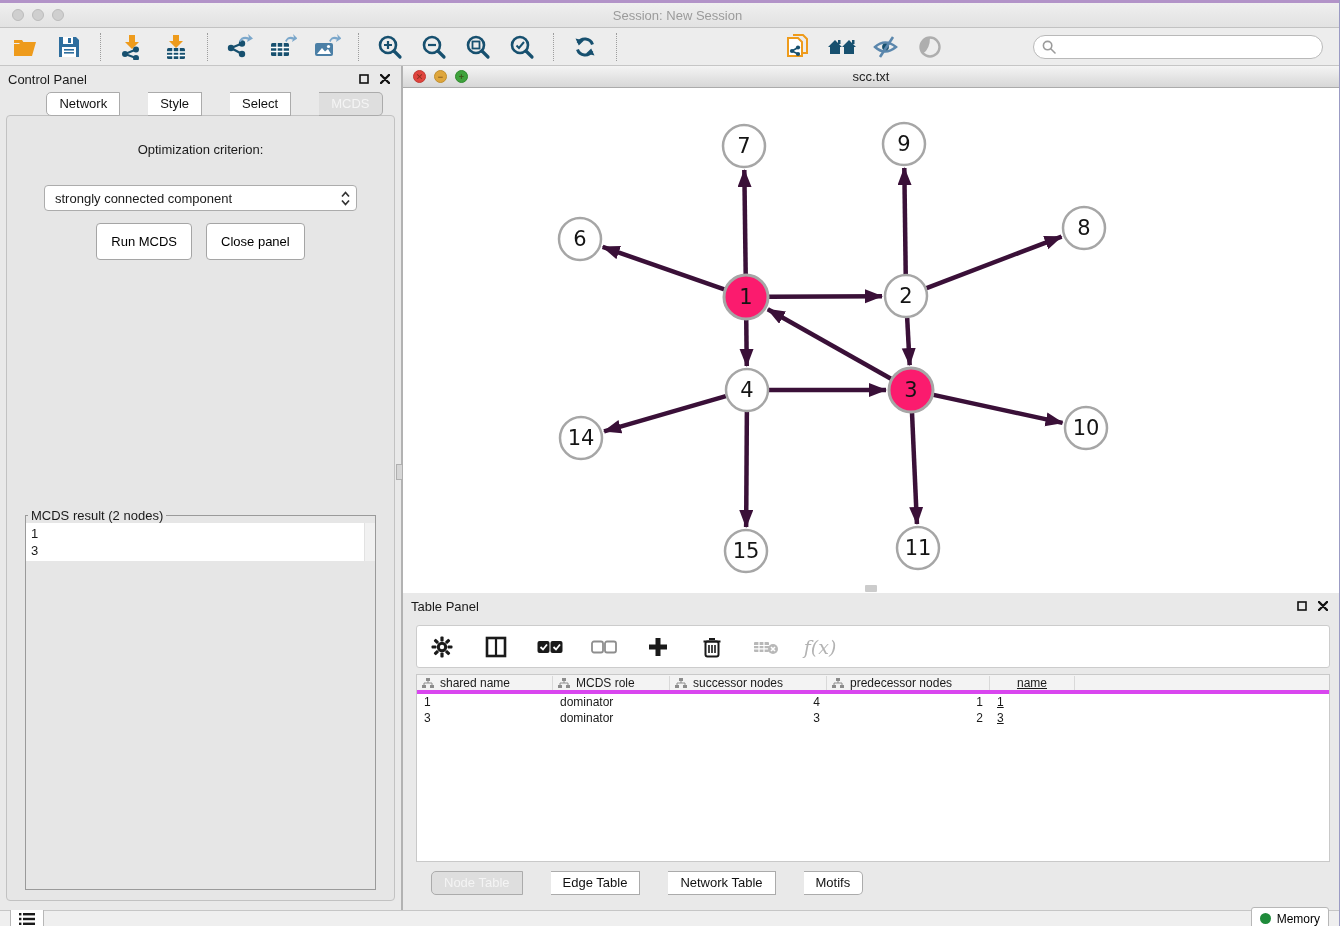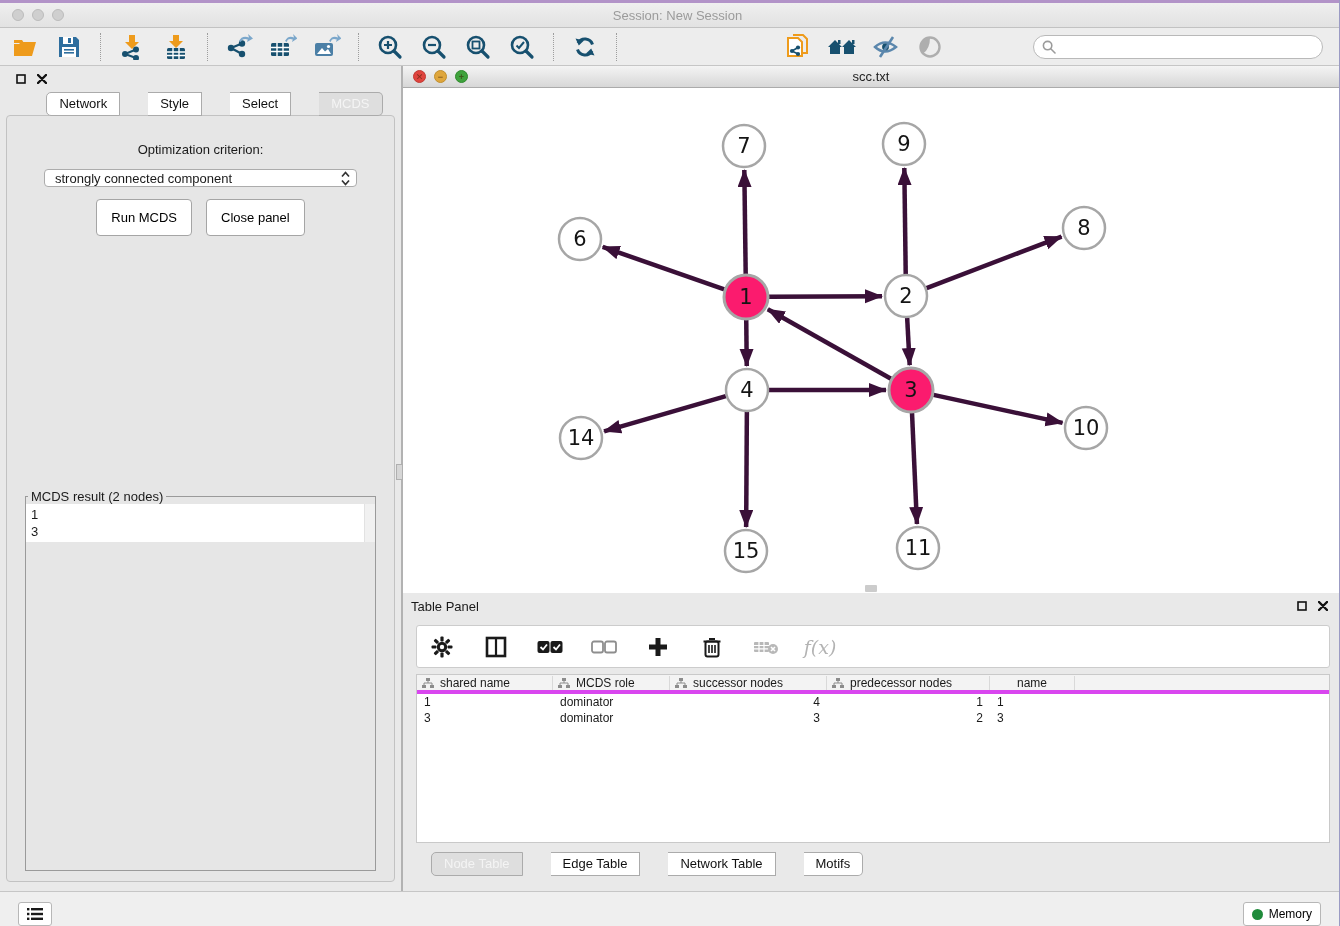--- a/index.html
+++ b/index.html
@@ -30,21 +30,21 @@
   .panel-header { height:26px; display:flex; align-items:center; padding:0 8px; font-size:13px; flex:0 0 auto; }
   .panel-header .ph-title { flex:1; }
   .ph-btn { width:16px; height:16px; display:flex; align-items:center; justify-content:center; margin-left:5px; color:#111; }
   .tabs-row { display:flex; justify-content:center; flex:0 0 auto; margin-bottom:-1px; position:relative; z-index:2; }
   .ui-tab { font-size:13px; background:#fff; border:1px solid #ABABAB; border-left:none; padding:3px 12px 4px; color:#111;margin-left:28px; }
   .ui-tab:first-child { border-left:1px solid #ABABAB; border-radius:5px 0 0 5px; }
   .ui-tab:last-child { border-radius:0 5px 5px 0; }
   .ui-tab.active { background:#DEDEDE; color:#F4F4F4; }
   .cp-body { flex:1 1 auto; margin:0 6px 9px 6px; background:#E6E6E6; border:1px solid #C2C2C2; border-radius:4px; display:flex; flex-direction:column; padding:8px 16px; min-height:0; }
   .opt-label { text-align:center; font-size:13px; margin-top:18px; }
-  .dropdown { margin:12px 21px 0; height:18px; background:#fff; border:1px solid #ACACAC; border-radius:4px; display:flex; align-items:center; padding:0 6px 0 10px; font-size:13px; }
+  .dropdown { margin:28px 21px 0; height:26px; background:#fff; border:1px solid #ACACAC; border-radius:4px; display:flex; align-items:center; padding:0 6px 0 10px; font-size:13px; }
   .dropdown .dd-val { flex:1; }
   .btn-row { display:flex; justify-content:center; gap:14px; margin-top:12px; }
   .pbtn { height:37px; background:#fff; border:1px solid #A5A5A5; border-radius:4px; font-size:13px; padding:0 14px; display:flex; align-items:center; font-family:inherit; }
   .cp-spacer { flex:1 1 auto; }
   .result-fieldset { border:1px solid #9a9a9a; margin:0 2px 2px 2px; height:382px; display:flex; flex-direction:column; background:#E6E6E6; }
   .result-fieldset legend { font-size:13px; padding:0 3px; margin-left:2px; }
   .result-area { flex:1; background:#fff; position:relative; font-size:13px; line-height:17px; padding:2px 14px 2px 5px; overflow:hidden; }
   .result-scroll { position:absolute; top:0; right:0; width:11px; bottom:0; background:#F1F1F1; border-left:1px solid #E2E2E2; }
 
   
@@ -68,27 +68,27 @@
   .tp-table { margin:6px 9px 0 13px; background:#fff; border:1px solid #C9C9C9; flex:1 1 auto; overflow:hidden; min-height:0; }
   .thead { display:flex; background:#F3F3F3; border-bottom:4px solid #d946ef; height:19px;align-items:flex-end; }
   .th { display:flex; align-items:center; font-size:12px; border-right:1px solid #D9D9D9; padding:0 5px; gap:6px; overflow:hidden; justify-content:center; }
   .th .th-label { white-space:nowrap; }
   .tr { display:flex; height:16px; align-items:center; font-size:12px; }
   .td { padding:0 7px; overflow:hidden; white-space:nowrap; }
   .th:nth-child(1), .td:nth-child(1) { width:136px; flex:0 0 auto; }
   .th:nth-child(2), .td:nth-child(2) { width:117px; flex:0 0 auto; }
   .th:nth-child(3), .td:nth-child(3) { width:157px; flex:0 0 auto; }
   .th:nth-child(4), .td:nth-child(4) { width:163px; flex:0 0 auto; }
-  .th:nth-child(5), .td:nth-child(5) { width:85px; flex:0 0 auto; }
+  .th:nth-child(5), .td:nth-child(5) { width:85px; flex:0 0 auto;text-decoration:underline; }
   .td:nth-child(3), .td:nth-child(4) { text-align:right; }
   .th:nth-child(1), .th:nth-child(2), .th:nth-child(3), .th:nth-child(4) { justify-content:flex-start; }
   .tp-tabs { display:flex; justify-content:flex-start; margin:9px 0 6px; flex:0 0 auto; }
 
   
-  .statusbar { height:35px; background:#EFEFEF; border-top:1px solid #C6C6C6; display:flex; align-items:flex-end; padding:0 18px; flex:0 0 auto; }
+  .statusbar { height:16px; background:#EFEFEF; border-top:1px solid #C6C6C6; display:flex; align-items:center; padding:0 10px; flex:0 0 auto; }
   .sb-btn { background:#fff; border:1px solid #B7B7B7; border-radius:3px; height:24px; display:flex; align-items:center; justify-content:center; padding:0 8px; gap:6px; font-size:12px; font-family:inherit; }
   .statusbar .spacer { flex:1; }
   .mem-dot { width:11px; height:11px; border-radius:50%; display:inline-block; }
 
   svg { display:block; }
 </style>
 </head>
 <body>
 
 <div class="app">
@@ -239,20 +239,21 @@
         </svg>
       <input type="text" placeholder="" style="">
     </div>
   </div>
 
   <div class="main">
 
     <div class="control-panel">
       <div class="cp-grip"></div>
       <div class="panel-header">
+        <span class="ph-title">Control Panel</span>
         <span class="ph-btn">
           <svg width="10" height="10" viewBox="0 0 10 10">
               <rect x="1" y="1" width="8" height="8" fill="none" stroke="#111" stroke-width="1.6"></rect>
             </svg>
         </span>
         <span class="ph-btn">
           <svg width="10" height="10" viewBox="0 0 10 10">
               <path d="M1 1 L9 9 M9 1 L1 9" stroke="#111" stroke-width="2.4" stroke-linecap="round"></path>
             </svg>
         </span>

